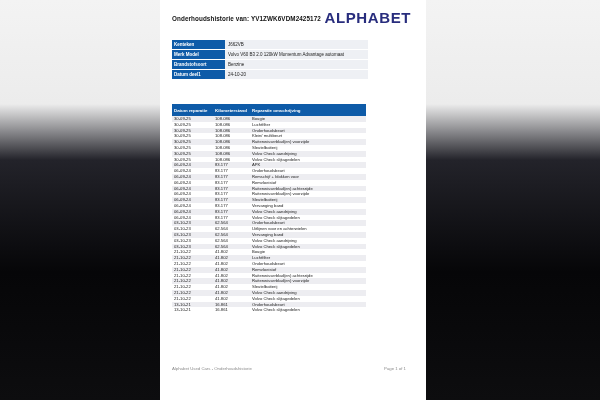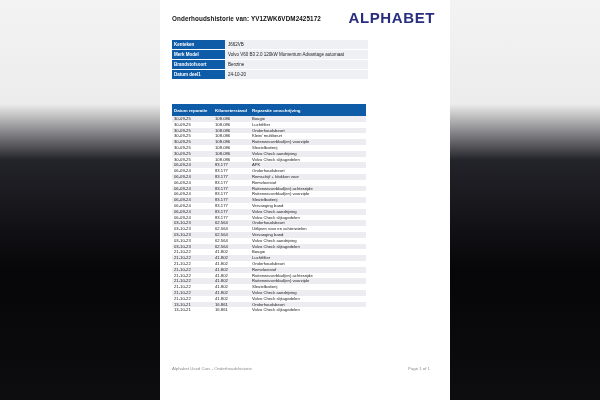--- a/index.html
+++ b/index.html
@@ -3,21 +3,21 @@
 <meta charset="utf-8">
 <style>
   html,body { margin:0; padding:0; }
   body {
     width:600px; height:400px; overflow:hidden;
     font-family:"Liberation Sans", sans-serif;
     background:linear-gradient(180deg,#f3f3f3 0%,#ececec 26%,#23232a 40%,#060608 68%,#0d0d0f 100%);
     position:relative;
   }
   .page {
-    position:absolute; left:160px; top:0; width:290px; height:400px;
+    position:absolute; left:160px; top:0; width:266px; height:400px;
     background:#ffffff; color:#222;
   }
   .doc-title {
     position:absolute; left:12px; top:15px;
     font-size:6.3px; font-weight:bold; color:#111; letter-spacing:0.1px;
   }
   .logo {
     position:absolute; right:15px; top:9px;
     font-size:15px; font-weight:800; color:#282d7d; letter-spacing:0.6px;
   }

